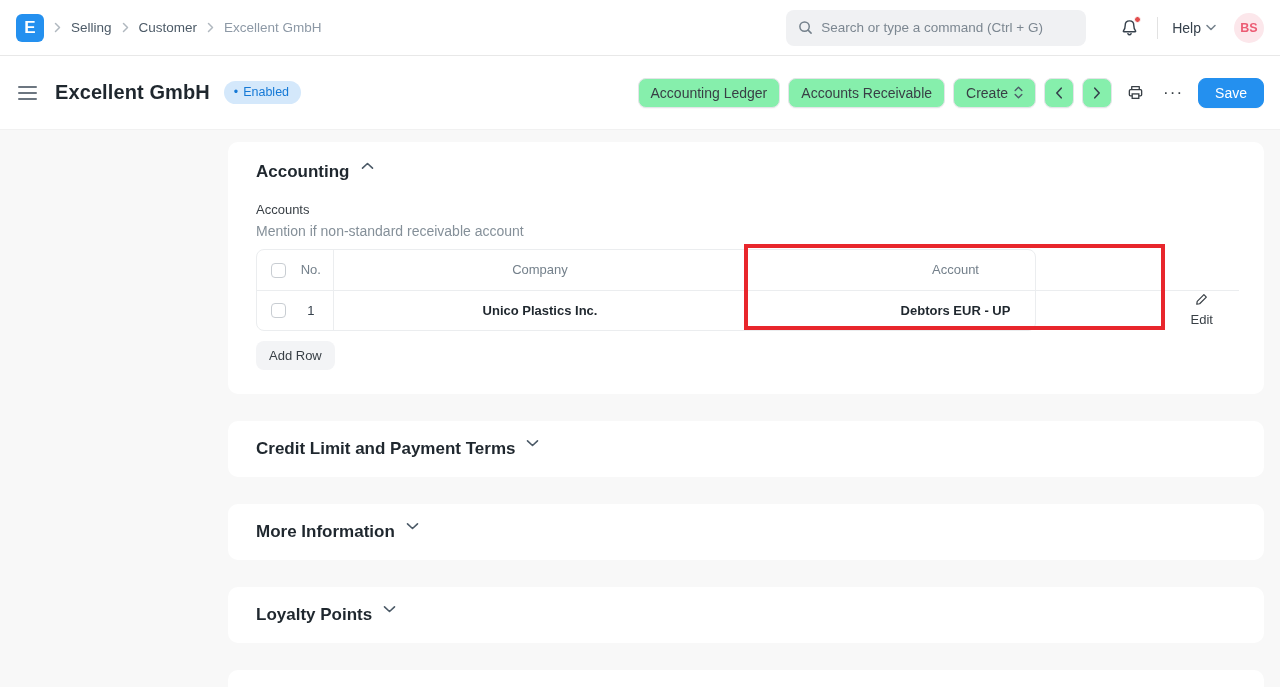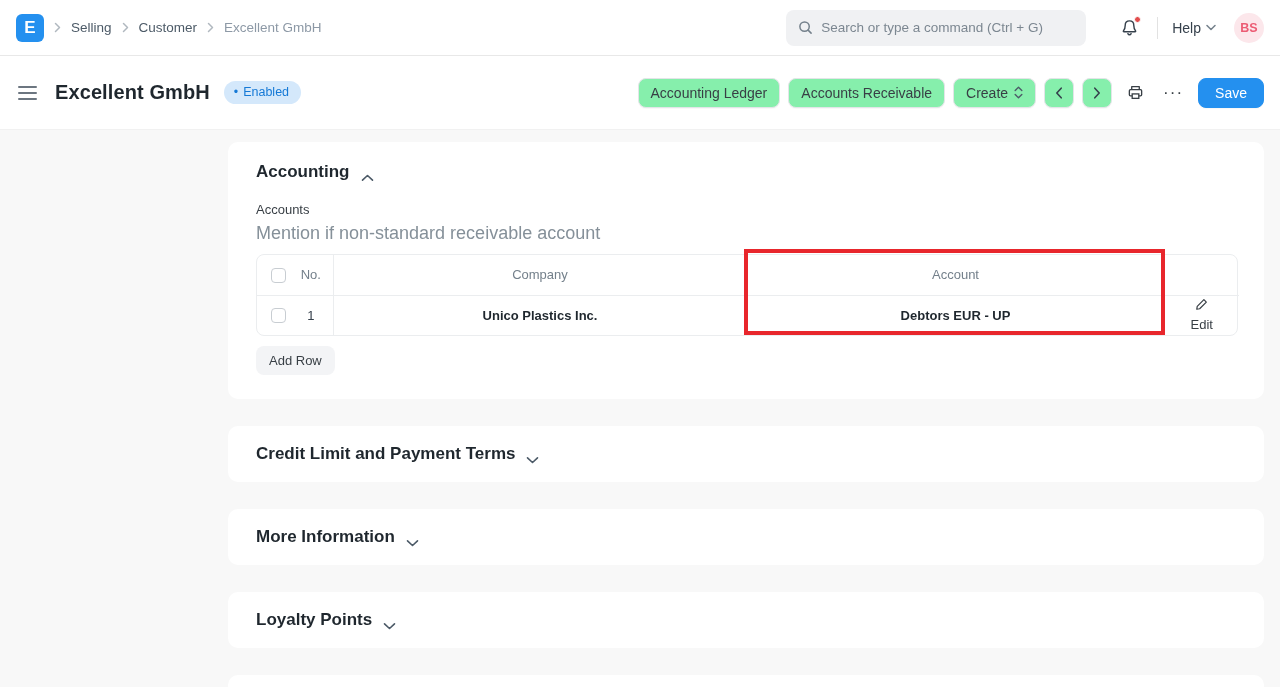--- a/index.html
+++ b/index.html
@@ -49,29 +49,29 @@
   .btn.icon-only { width:30px; padding:0; justify-content:center; }
   .btn.frameless { border:none; box-shadow:none; background:transparent; width:30px; padding:0; justify-content:center; }
   .btn.primary { background:#2490ef; border-color:#2490ef; color:#fff; padding:0 16px; margin-left:2px; }
   .ellipsis-glyph { font-size:17px; color:#383f45; letter-spacing:1px; line-height:1; }
 
   
   .content { height:557px; overflow:hidden; padding-top:12px; }
   .card { background:#fff; border-radius:10px; margin:0 16px 27px 228px; width:1036px; }
   .card.expanded { padding:20px 28px 24px; }
   .card.collapsed { height:56px; display:flex; align-items:center; padding:0 28px; cursor:pointer; }
-  .section-heading { display:flex; align-items:flex-end; gap:11px; cursor:pointer; }
+  .section-heading { display:flex; align-items:flex-start; gap:11px; cursor:pointer; }
   .section-heading h2 { font-size:17px; font-weight:700; color:#1f272e; }
   .chev { color:#4c5a67; }
 
   .field-label { font-size:13px; color:#383f45; margin-top:20px; }
-  .field-desc { font-size:18px; color:#859099; margin-top:6px; }
+  .field-desc { font-size:14px; color:#859099; margin-top:6px; }
 
   .grid-wrap { position:relative; margin-top:10px; border:1px solid #ebedef; border-radius:8px;
-               width:982px; }
+               width:780px; }
   table.grid { width:100%; border-collapse:collapse; table-layout:fixed; }
   .grid th, .grid td { height:40px; padding:0 12px; font-size:13px; text-align:center; vertical-align:middle; }
   .grid th { color:#74808b; font-weight:400; border-bottom:1px solid #ebedef; }
   .grid .col-check { width:32px; padding:0 0 0 10px; }
   .grid .col-no { width:44px; text-align:center; padding:0 4px; }
   .grid .col-company { width:414px; border-left:1px solid #ebedef; }
   .grid .col-account { width:417px; border-left:1px solid #ebedef; }
   .grid .col-edit { width:75px; border-left:1px solid #ebedef; text-align:center; padding:0 6px; }
   .grid td.cell-strong { font-weight:700; color:#1f272e; }
   .grid td.col-no { color:#36414c; }

